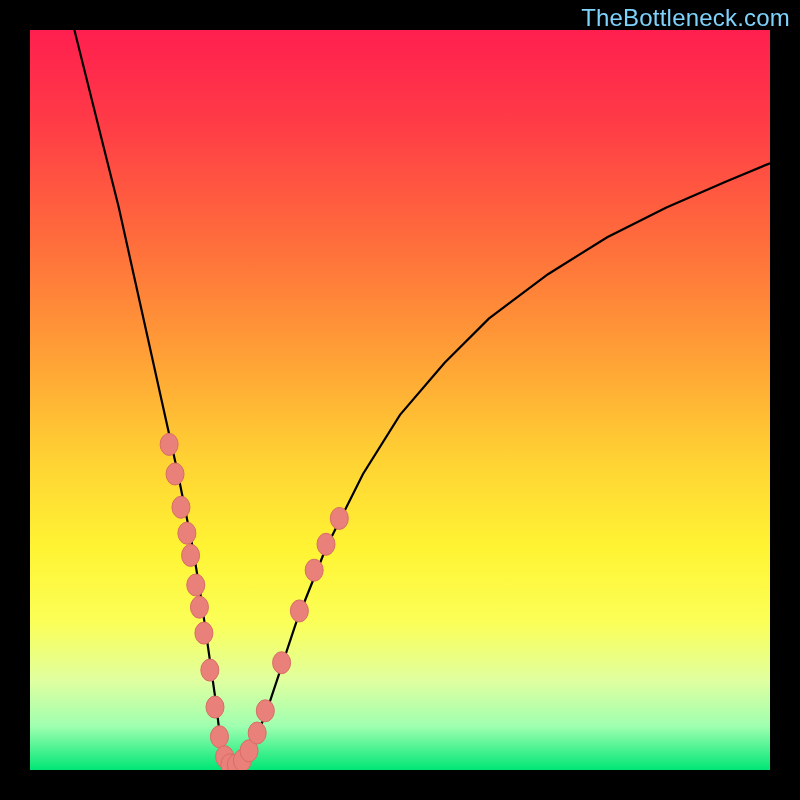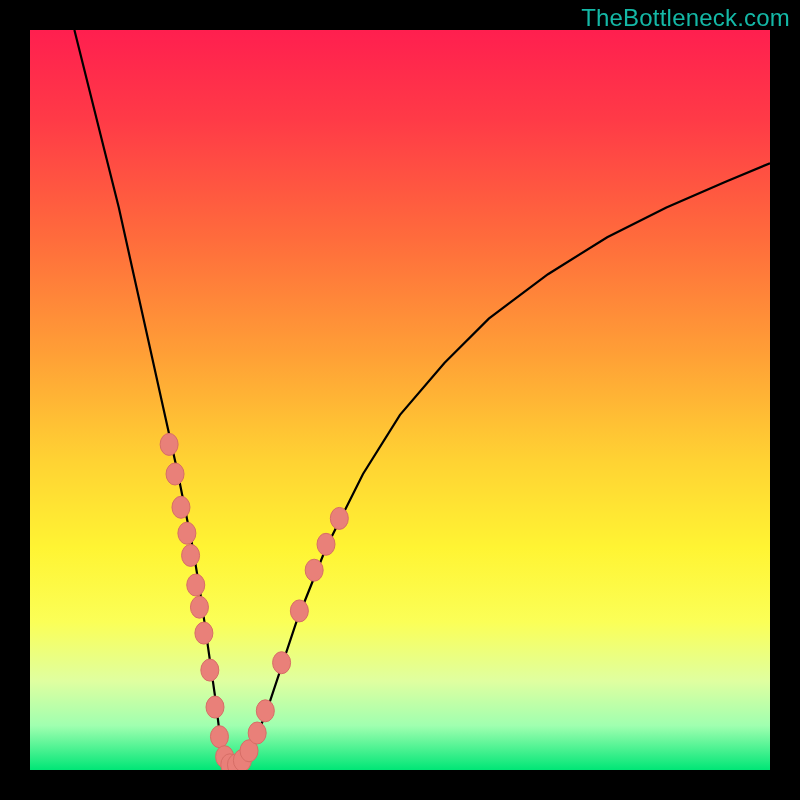--- a/index.html
+++ b/index.html
@@ -20,21 +20,21 @@
     position: absolute;
     left: 30px;
     top: 30px;
     width: 740px;
     height: 740px;
   }
   .watermark {
     position: absolute;
     top: 4px;
     right: 10px;
-    color: #14b8a6;
+    color: #7dd3fc;
     font-size: 24px;
     font-weight: 400;
     letter-spacing: 0.2px;
   }
   svg { display: block; }
 </style>
 </head>
 <body>
 
 <div class="frame">

